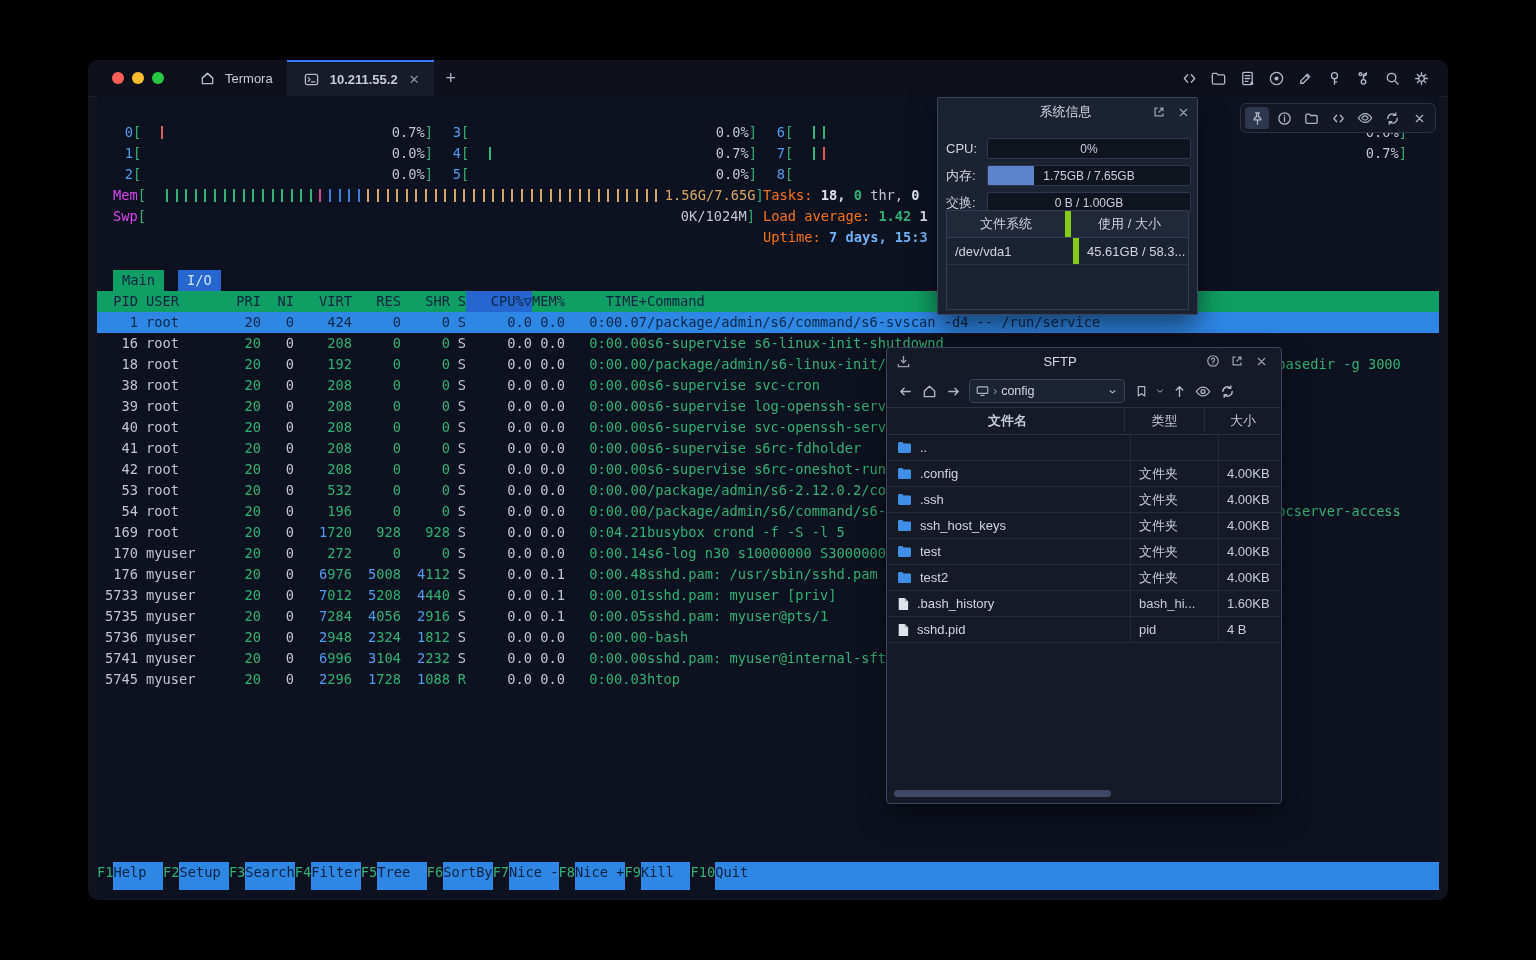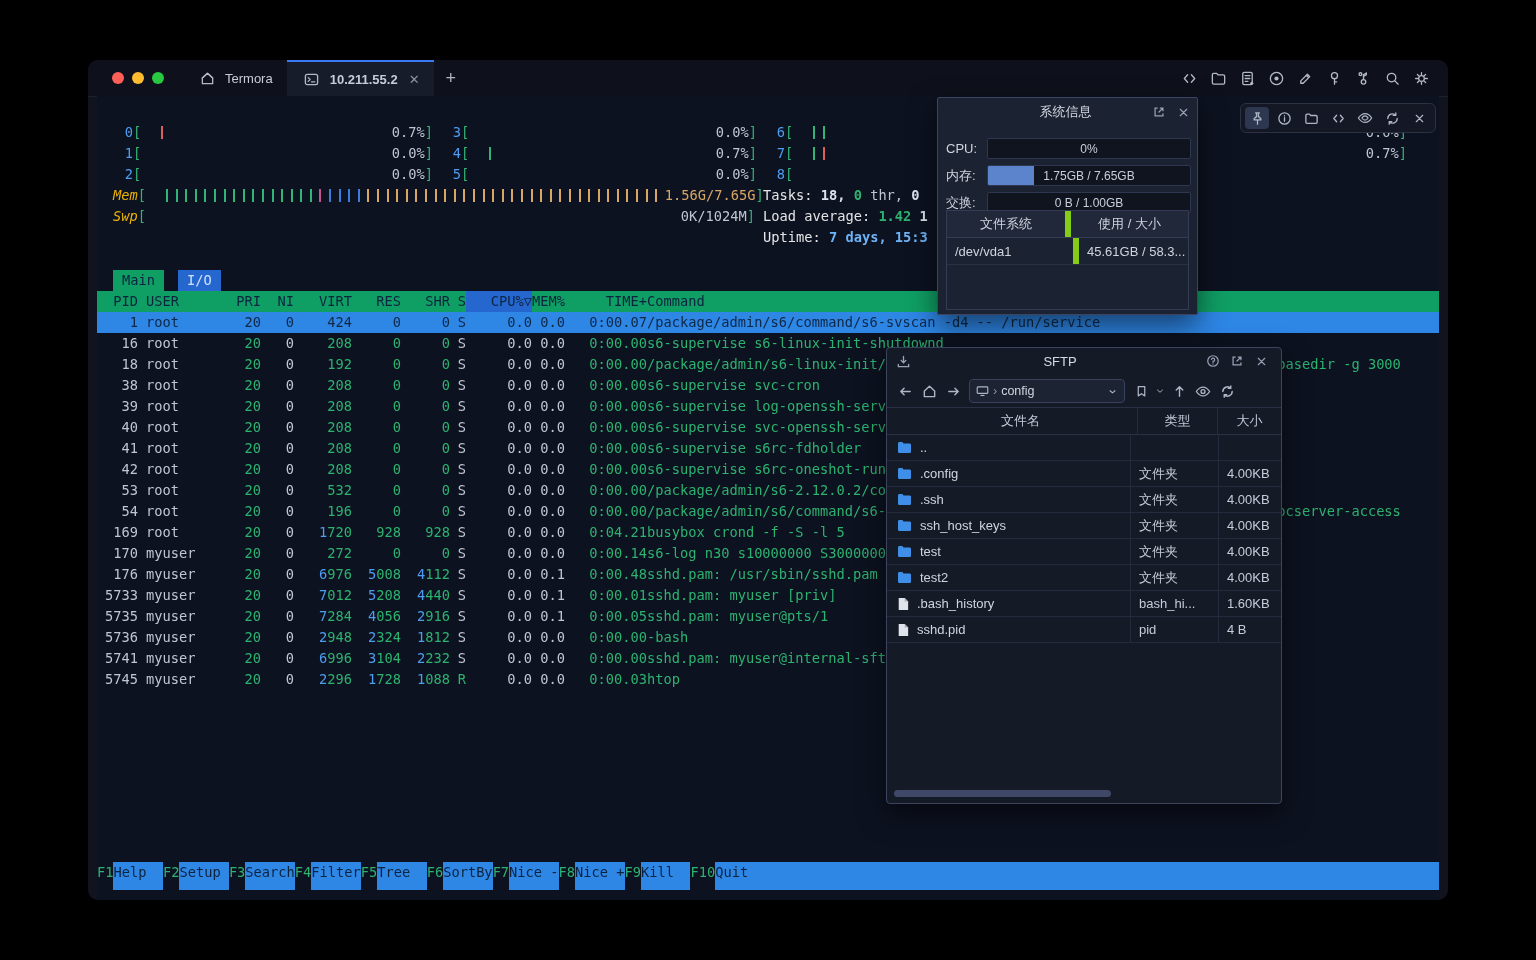--- a/index.html
+++ b/index.html
@@ -27,24 +27,24 @@
   .brk{color:#33b375;}
   .minner{flex:1;display:flex;align-items:center;height:21px;padding-left:20px;}
   .mspace{flex:1;}
   .mpct{color:#bfc6d2;}
   .bar{display:inline-block;width:2px;height:13px;margin-right:7.6px;flex:none;}
   .bar.green{background:#33b375;}
   .bar.red{background:#dd5f5a;}
   .bar.blue{background:#3f7bd9;}
   .bar.magenta{background:#c4548e;}
   .bar.orange{background:#d9a765;}
-  .mlabel{color:#eab308;font-style:italic;}
+  .mlabel{color:#d946ef;}
   .memtext{color:#d9a765;}
   .swptext{color:#bfc6d2;}
-  .seg-lbl{color:#e5e5e5;}
+  .seg-lbl{color:#f97316;}
   .seg-strong{color:#dde3ee;font-weight:bold;}
   .seg-green{color:#2db270;font-weight:bold;}
   .seg-dim{color:#bfc6d2;}
   .seg-time{color:#6eb3f7;font-weight:bold;}
   
   .htabs{position:absolute;left:16px;display:flex;gap:14px;height:21px;}
   .htab{padding:0 9px;height:21px;}
   .htab.main{background:#0f9e63;color:#0d2440;}
   .htab.io{background:#2667cf;color:#cfe0f8;}
   
@@ -567,21 +567,21 @@
           </svg>
         </span>
       <span class="nav">
           <svg width="15" height="15" viewBox="0 0 16 16">
             <path d="M13 8a5 5 0 0 1-8.5 3.5M3 8a5 5 0 0 1 8.5-3.5M11.5 2v2.7H8.8M4.5 14v-2.7h2.7"></path>
           </svg>
         </span>
     </div>
     <div class="sftp-grid">
       <div class="sf-head">
-        <div class="sf-c1" style="justify-content:center;padding-left:17px;">文件名</div>
+        <div class="sf-c1" style="justify-content:center;padding-left:4px;font-weight:bold;">文件名</div>
         <div class="sf-c2" style="justify-content:center;padding-left:0;">类型</div>
         <div class="sf-c3" style="justify-content:center;padding-left:0;">大小</div>
       </div>
       <div id="file-rows">
           <div class="sf-row">
             <div class="sf-c1">
               <span style="display: flex; align-items: center;">
                 <svg width="15" height="13" viewBox="0 0 16 14">
                   <path fill="#3f8fe8" d="M1 2.5C1 1.7 1.7 1 2.5 1h3.2L7 2.6h6.5c.8 0 1.5.7 1.5 1.5v7.4c0 .8-.7 1.5-1.5 1.5h-11A1.5 1.5 0 0 1 1 11.5z"></path>
                 </svg>

